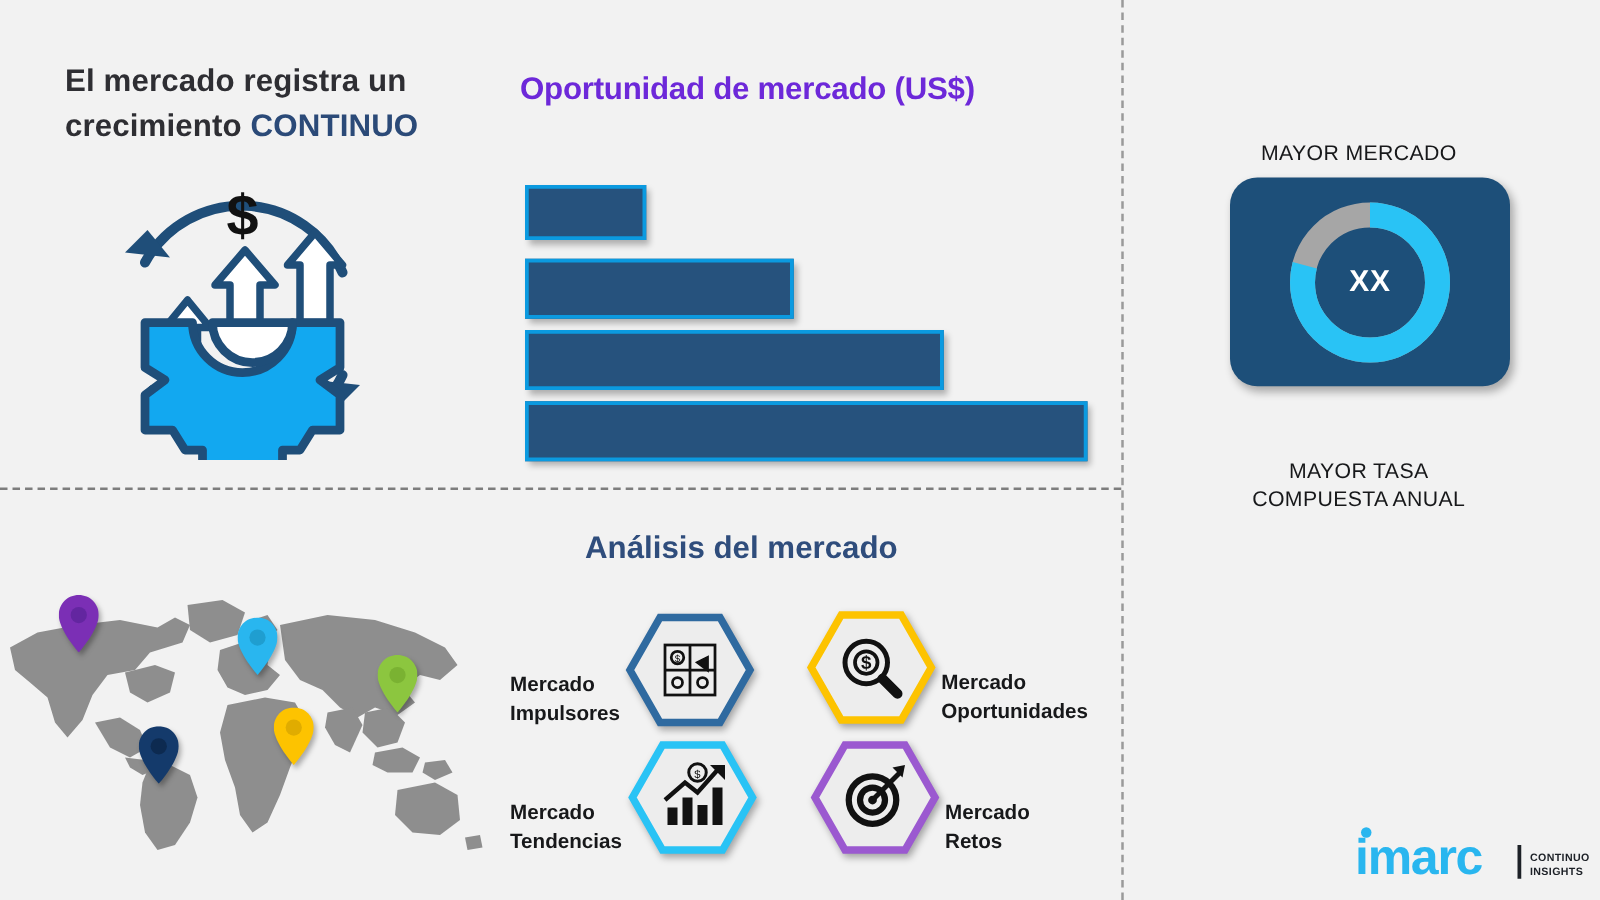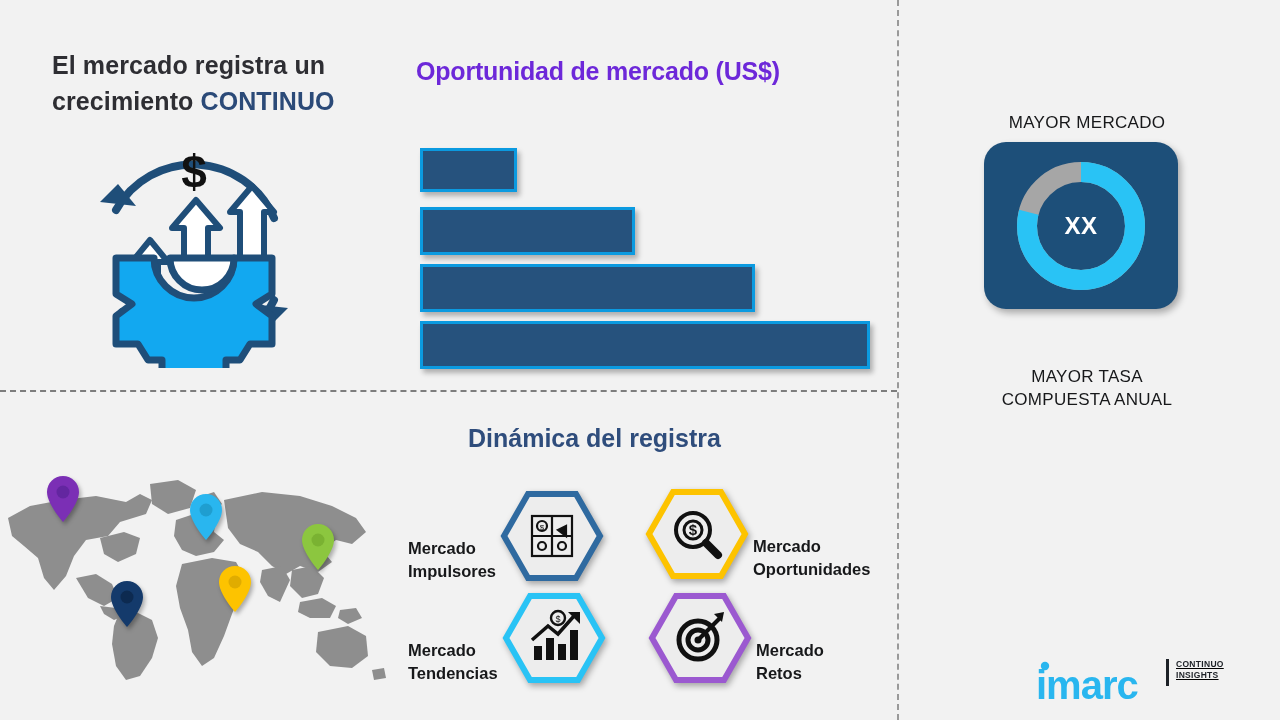--- a/index.html
+++ b/index.html
@@ -70,34 +70,34 @@
   .hex-label.right{text-align:left;margin-left:4px;}
 
   
   .kpi-title{
     position:absolute;text-align:center;font-size:17px;font-weight:normal;
     color:#17181a;line-height:1.38;letter-spacing:.3px;width:260px;
   }
   #kpi1-title{left:957px;top:111px;}
   #kpi2-title{left:957px;top:365px;}
   .kpi-card{
-    position:absolute;width:194px;height:167px;border-radius:22px;
+    position:absolute;width:224px;height:167px;border-radius:22px;
     background:#1d4f79;box-shadow:3px 4px 7px rgba(0,0,0,.3);
   }
   #kpi1-card{left:984px;top:142px;}
   #kpi2-card{left:986px;top:428px;}
   .kpi-card.tall{height:176px;}
   .donut{position:absolute;left:50%;top:50%;transform:translate(-50%,-50%);}
   .donut-value{
     position:absolute;left:50%;top:50%;transform:translate(-50%,-50%);
     color:#ffffff;font-weight:bold;font-size:24px;letter-spacing:.5px;
   }
 
   
-  .logo{position:absolute;left:1036px;top:659px;height:44px;display:flex;align-items:flex-start;text-decoration:underline;}
+  .logo{position:absolute;left:1084px;top:659px;height:44px;display:flex;align-items:flex-end;}
   .logo-mark{font-size:0;line-height:0;}
   .logo-tag{
     margin-left:7px;font-size:8.5px;font-weight:bold;color:#1d2127;
     line-height:1.28;letter-spacing:.3px;
   }
   .logo-bar{width:3px;height:27px;background:#1d2127;margin-left:2px;}
 </style>
 </head>
 <body>
 
@@ -200,21 +200,21 @@
         </svg>
     </div>
     <div class="pin" style="left:111px;top:115px;">
       <svg width="32" height="46" viewBox="0 0 32 46">
           <path d="M16 0 C7 0 0 7 0 16 C0 28 16 46 16 46 C16 46 32 28 32 16 C32 7 25 0 16 0 Z" fill="#143a6b"></path>
           <circle cx="16" cy="16" r="6.5" fill="#0d2a50"></circle>
         </svg>
     </div>
   </div>
 
-  <div class="section-title" id="dynamics-title">Dinámica del registra</div>
+  <div class="section-title" id="dynamics-title">Análisis del mercado</div>
 
   <div class="hexcell" style="left:408px;top:490px;">
     <div class="hex-label left">
       <span>Mercado</span><br><span>Impulsores</span>
     </div>
     <div class="hex">
       <svg width="104" height="92" viewBox="0 0 104 92">
         <polygon points="28,4 76,4 100,46 76,88 28,88 4,46" fill="#ededed" stroke="#2f6aa0" stroke-width="6"></polygon>
         <g fill="none" stroke="#111111" stroke-width="2.2">
           <rect x="32" y="26" width="40" height="40"></rect>

